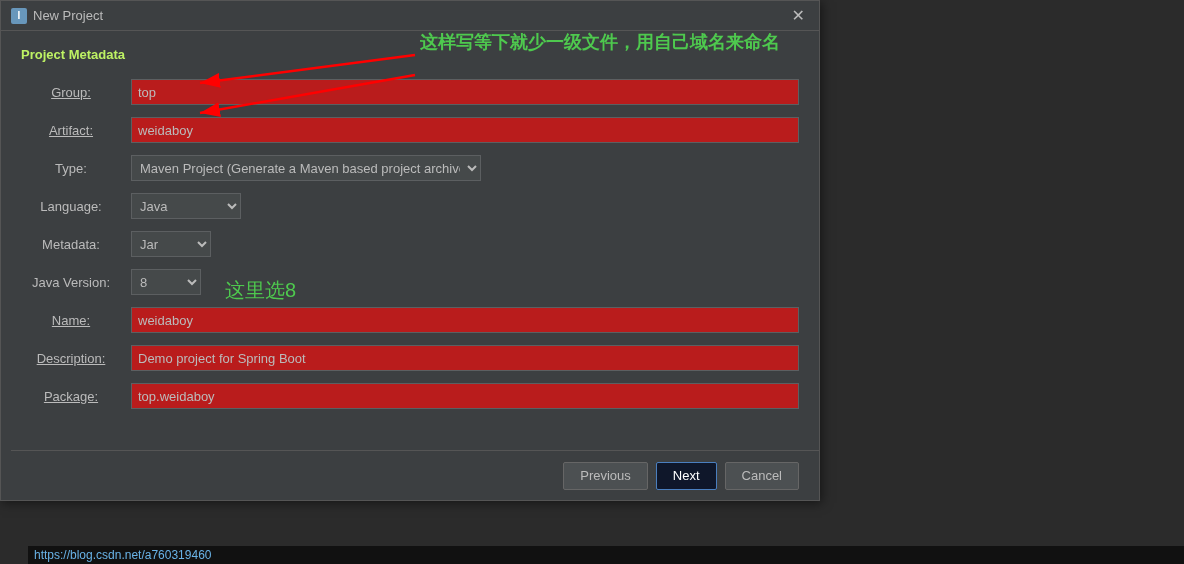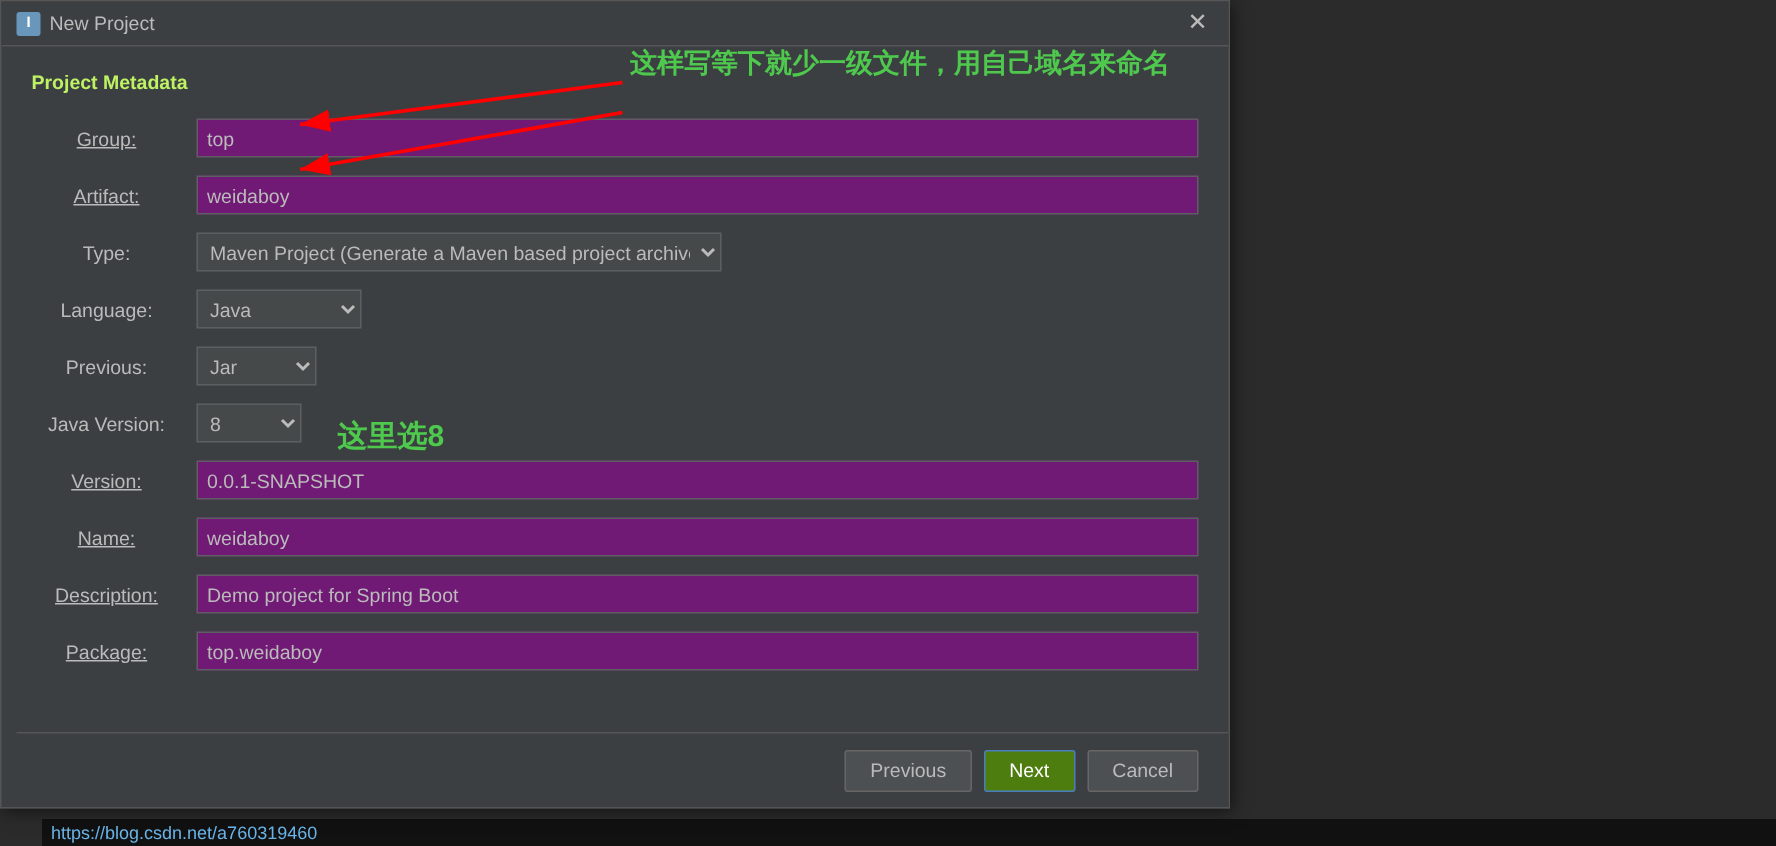--- a/index.html
+++ b/index.html
@@ -91,21 +91,21 @@
       flex-shrink: 0;
     }
 
     .form-label.underline {
       text-decoration: underline;
       cursor: pointer;
     }
 
     .form-input {
       flex: 1;
-      background: #701a75;
+      background: #b91c1c;
       border: 1px solid #5c5f61;
       color: #bbb;
       padding: 3px 6px;
       font-size: 13px;
       height: 26px;
       outline: none;
     }
 
     .form-select {
       background: #45494a;
@@ -155,21 +155,21 @@
       border-radius: 2px;
       height: 28px;
     }
 
     .btn-default {
       background: #4c5052;
       color: #bbb;
     }
 
     .btn-primary {
-      background: #4d7c0f;
+      background: #0f172a;
       color: #fff;
       border-color: #4a7fbf;
     }
 
     .annotation-text-green {
       color: #4ec94e;
       font-size: 18px;
       font-weight: bold;
     }
 
@@ -237,39 +237,35 @@
     </div>
 
     <div class="form-row">
       <label class="form-label">Language:</label>
       <select class="form-select select-medium">
         <option>Java</option>
       </select>
     </div>
 
     <div class="form-row">
-      <label class="form-label">Previous:</label>
+      <label class="form-label">Metadata:</label>
       <select class="form-select select-small">
         <option>Jar</option>
       </select>
     </div>
 
     <div class="form-row">
       <label class="form-label">Java Version:</label>
       <select class="form-select select-tiny">
         <option>8</option>
         <option>11</option>
         <option>17</option>
       </select>
     </div>
 
-    <div class="form-row">
-      <label class="form-label underline">Version:</label>
-      <input class="form-input" type="text" value="0.0.1-SNAPSHOT" style="">
-    </div>
 
     <div class="form-row">
       <label class="form-label underline">Name:</label>
       <input class="form-input" type="text" value="weidaboy" style="">
     </div>
 
     <div class="form-row">
       <label class="form-label underline">Description:</label>
       <input class="form-input" type="text" value="Demo project for Spring Boot" style="">
     </div>
@@ -287,21 +283,21 @@
   </div>
 </div>
 
 <div class="annotation-overlay">
 
   <div style="position:absolute; top:30px; left:420px;">
     <span class="annotation-text-green">这样写等下就少一级文件，用自己域名来命名</span>
   </div>
 
   <div style="position:absolute; top:277px; left:225px;">
-    <span class="annotation-text-green" style="font-size:20px; font-weight:bold;">这里选8</span>
+    <span class="annotation-text-green" style="font-size:20px; font-weight:normal;">这里选8</span>
   </div>
 
   <svg class="overlay-svg">
 
     <line x1="415" y1="55" x2="200" y2="83" stroke="red" stroke-width="2.5" marker-end="url(#arrowhead)"></line>
 
     <line x1="415" y1="75" x2="200" y2="113" stroke="red" stroke-width="2.5" marker-end="url(#arrowhead)"></line>
     <defs>
       <marker id="arrowhead" markerWidth="8" markerHeight="6" refX="8" refY="3" orient="auto">
         <polygon points="0 0, 8 3, 0 6" fill="red"></polygon>

